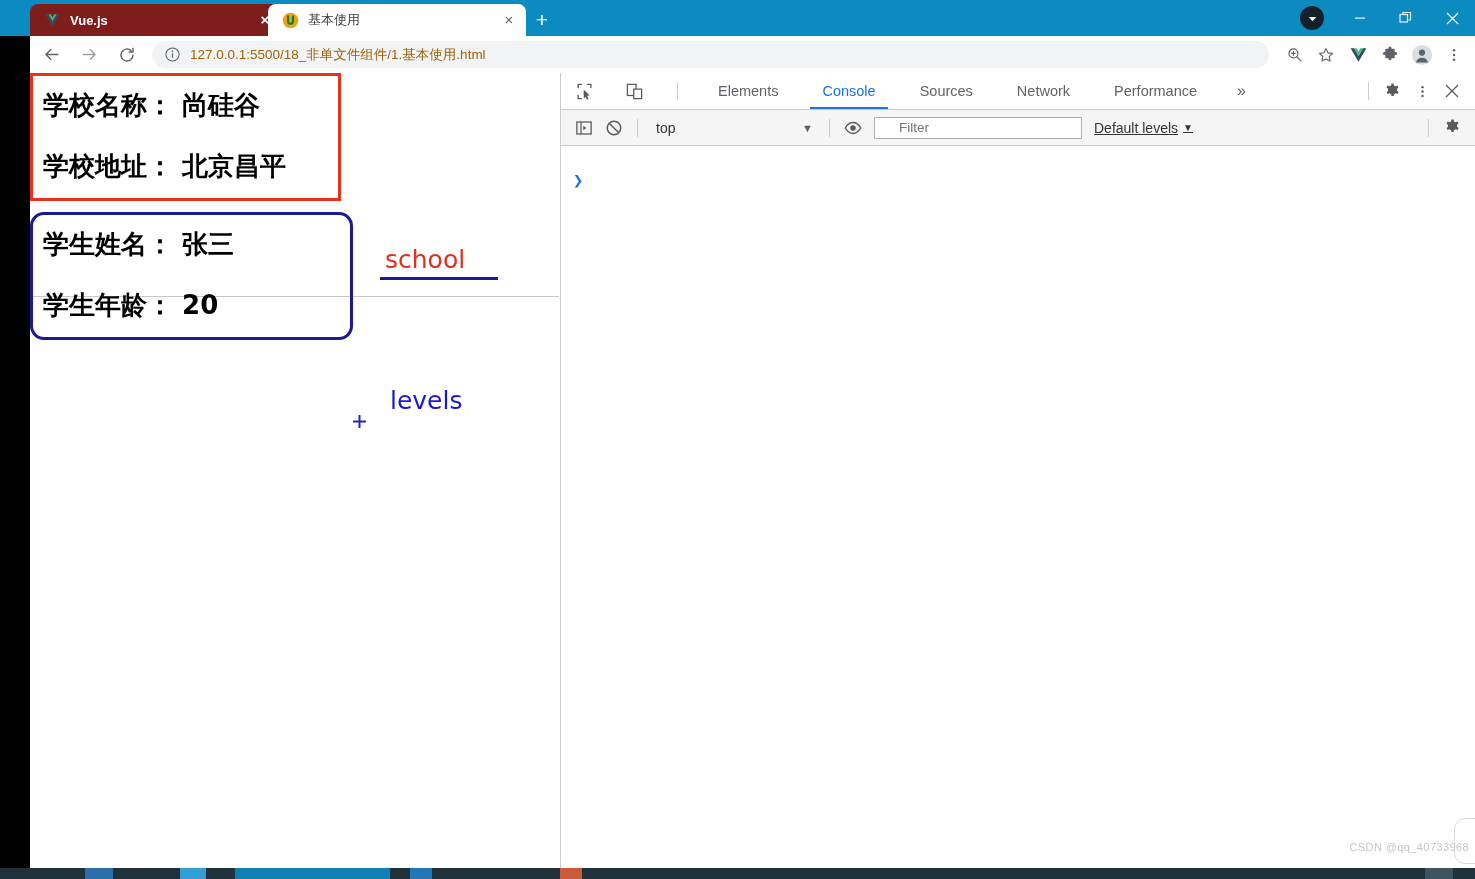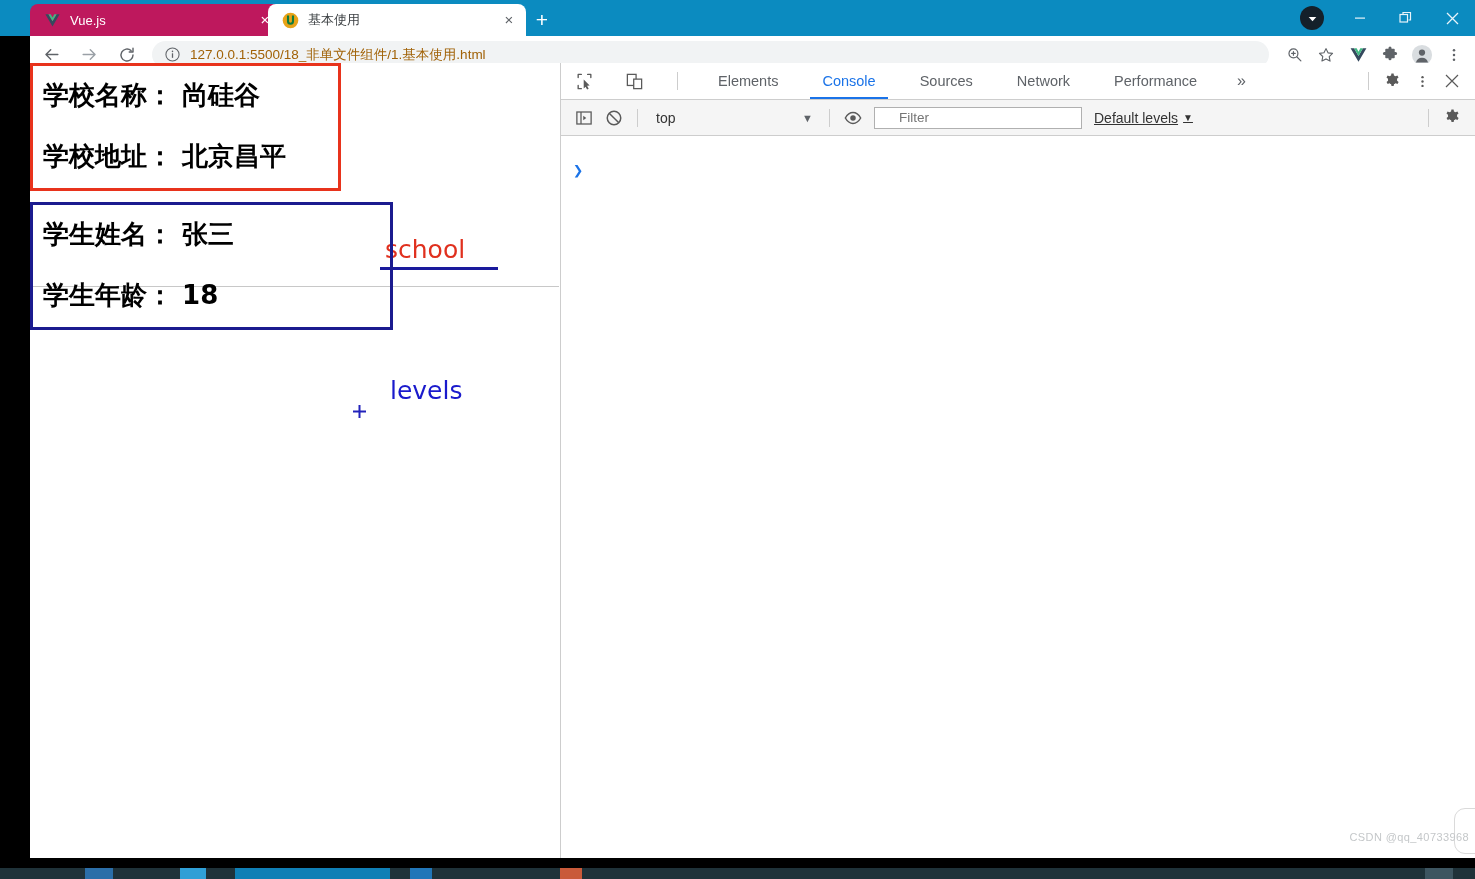--- a/index.html
+++ b/index.html
@@ -6,21 +6,21 @@
   html,body { width:1475px; height:879px; overflow:hidden; background:#000; }
   body { font-family:"Liberation Sans","DejaVu Sans",sans-serif; }
 
   
   #screen { position:relative; width:1475px; height:879px; background:#000; }
 
   
   #tabstrip { position:absolute; left:0; top:0; width:1475px; height:36px; background:#0b8bc0; }
   .tab { position:absolute; top:4px; height:32px; display:flex; align-items:center;
          padding:0 10px 0 14px; border-radius:8px 8px 0 0; }
-  .tab.inactive { background:#be185d; color:#ffffff; }
+  .tab.inactive { background:#7f1d1d; color:#ffffff;font-weight:bold; }
   .tab.active { background:#ffffff; color:#3c4043; }
   .tab-fav { width:17px; height:17px; flex:0 0 17px; margin-right:9px; position:relative; }
   .tab-title { font-size:13px; white-space:nowrap; overflow:hidden; text-overflow:ellipsis; }
   .tab-close { position:absolute; right:8px; top:50%; transform:translateY(-50%);
                width:18px; height:18px; font-size:15px; line-height:18px; text-align:center; }
   .tab.inactive .tab-close { color:#ffffff; }
   .tab.active .tab-close { color:#5f6368; }
   #tab1 { left:30px; width:252px; }
   #tab2 { left:268px; width:258px; }
   #newtab { position:absolute; left:528px; top:6px; width:28px; height:28px;
@@ -41,31 +41,31 @@
   .nav-btn.enabled { color:#5f6368; }
   #omnibox { flex:1; height:27px; margin:0 8px 0 8px; background:#f1f3f4; border-radius:14px;
              display:flex; align-items:center; padding:0 12px; }
   #omni-info { width:17px; height:17px; margin-right:9px; flex:0 0 17px; }
   #omni-url { font-size:13.5px; color:#a16207; white-space:nowrap; }
   #tb-right { display:flex; align-items:center; padding-right:6px; }
   .tb-icon { width:30px; height:30px; display:flex; align-items:center; justify-content:center;
              margin-left:2px; color:#5f6368; }
 
   
-  #content { position:absolute; left:30px; top:63px; width:1445px; height:795px; background:#f97316; }
+  #content { position:absolute; left:30px; top:73px; width:1445px; height:795px; background:#f97316; }
   #page { position:absolute; left:0; top:0; width:530px; height:795px; background:#fff;
           overflow:hidden; }
   #devtools { position:absolute; left:530px; top:0; width:915px; height:795px; background:#fff;
               border-left:1px solid #cdcdcd; }
 
   
   .comp-row { position:relative; }
   .box { border:3px solid #e03a1e; padding:12px 10px 14px 10px; }
   .box.school { border-color:#e8331c; margin:0 0 0 0; width:311px; }
-  .box.student { border-color:#1b1b8f; border-width:3px; width:363px; }
+  .box.student { border-color:#1b1b8f; border-width:3px; width:323px;border-radius:14px; }
   .line { font-size:26px; font-weight:bold; color:#000; white-space:nowrap;
           font-family:"DejaVu Sans","Liberation Sans",sans-serif; }
   .line + .line { margin-top:26px; }
   .tagname { position:absolute; font-size:25px; font-family:"DejaVu Sans",sans-serif; }
   #school-tag { left:355px; top:172px; color:#e0301e; }
   #school-tag-underline { position:absolute; left:350px; top:204px; width:118px; height:3px;
                           background:#1a1a9c; }
   #student-tag { left:360px; top:313px; color:#1a1acc; }
   #hr { position:absolute; left:1px; top:223px; width:528px; height:1px; background:#c8c8c8; }
   #plus-cursor { position:absolute; left:322px; top:341px; width:15px; height:15px; }
@@ -241,21 +241,21 @@
       </div>
 
       <div class="tagname" id="school-tag">school</div>
       <div id="school-tag-underline"></div>
 
       <div id="hr"></div>
 
       <div class="comp-row" style="margin-top:11px;">
         <div class="box student">
           <div class="line">学生姓名： 张三</div>
-          <div class="line">学生年龄： 18</div>
+          <div class="line">学生年龄： 20</div>
         </div>
       </div>
 
       <div class="tagname" id="student-tag">levels</div>
 
       <div id="plus-cursor">
         <svg width="15" height="15" viewBox="0 0 15 15">
           <path d="M7.5 1v13M1 7.5h13" stroke="#2222bb" stroke-width="2"></path>
         </svg>
       </div>

